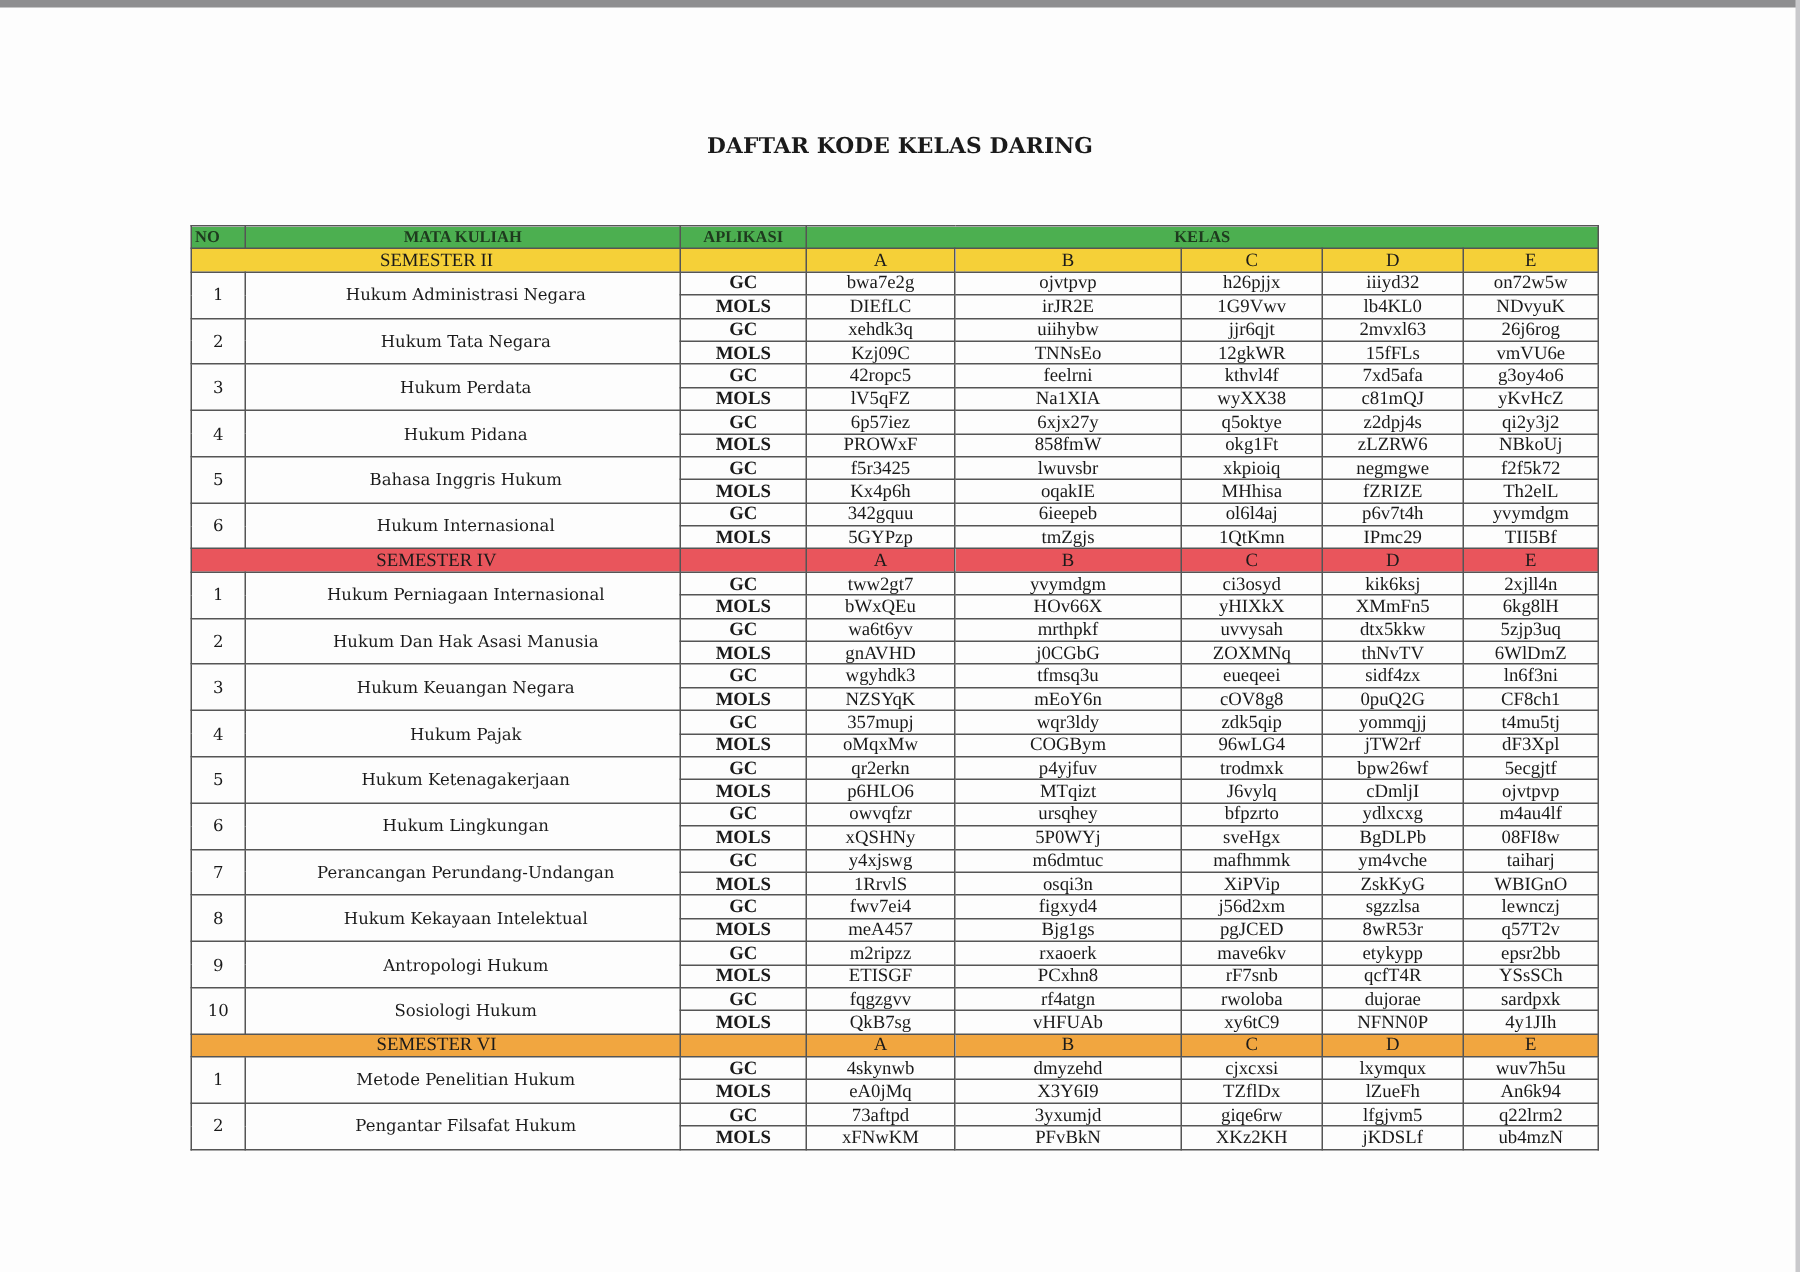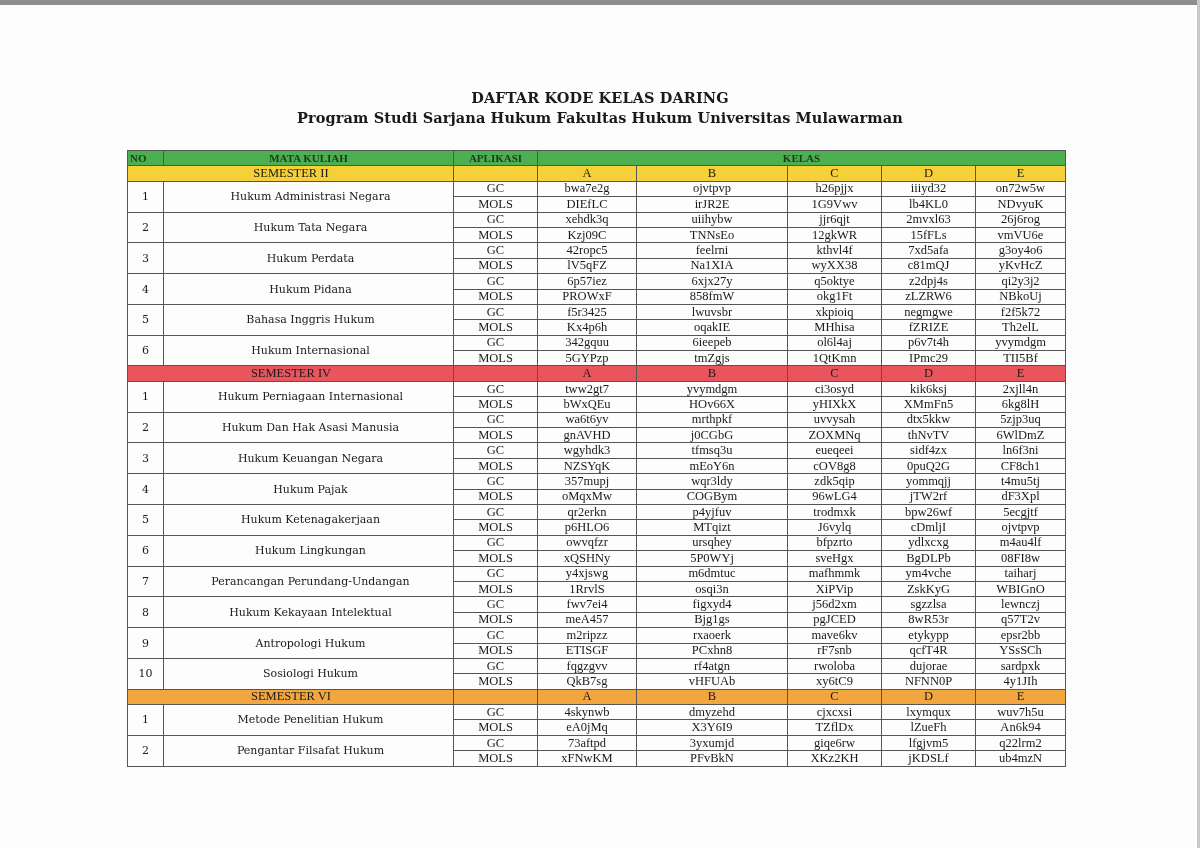--- a/index.html
+++ b/index.html
@@ -28,32 +28,31 @@
     font-size: 12.5px;
   }
   .hdr td { background: #4caf50; font-weight: bold; font-family: Liberation Serif, serif; font-size: 11px !important; color: #1e3a1e; }
   .hdr td.no { text-align: left; padding-left: 2px; }
   .sem-ii td { background: #f5d038; }
   .sem-iv td { background: #e9555c; }
   .sem-vi td { background: #f1a640; }
   td.semlabel { text-align: center; padding-left: 1px !important; font-size: 12.5px; }
   td.num { font-family: "DejaVu Serif", serif !important; font-size: 11px !important; }
   td.course { text-align: right; padding-left: 4px !important; font-family: "DejaVu Serif", serif !important; font-size: 11px !important; }
-  td.app { font-size: 12.5px; }
+  td.app { font-size: 12.5px; font-weight: bold; }
   td.code { font-size: 12.5px; }
 </style>
 </head>
 <body>
 
 <div class="topbar"></div>
 <div class="rightbar"></div>
 
 <div class="titles">
   <div class="t1">DAFTAR KODE KELAS DARING</div>
-  <div>Program Studi Sarjana Hukum Fakultas Hukum Universitas Mulawarman</div>
 </div>
 
 <table class="kelas">
   <colgroup>
     <col style="width:36px">
       <col style="width:290px">
       <col style="width:84px">
     <col style="width:99px">
       <col style="width:151px">
       <col style="width:94px">

